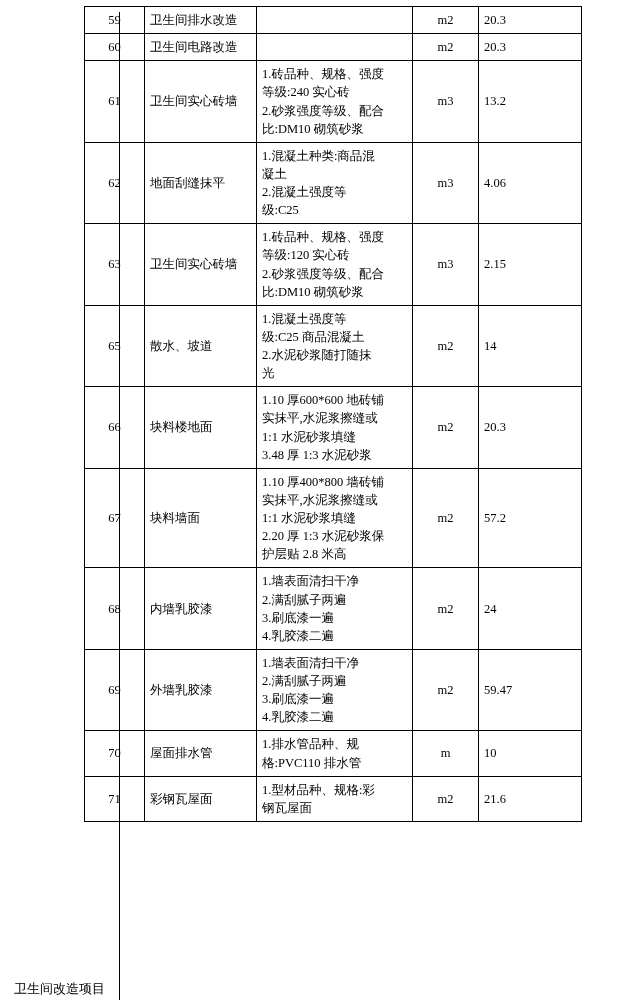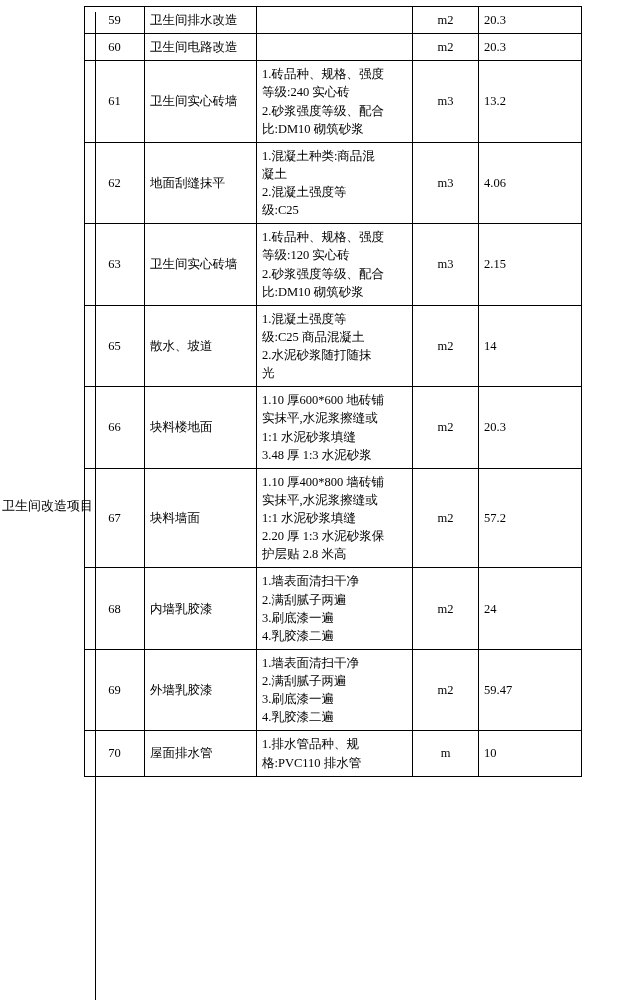--- a/index.html
+++ b/index.html
@@ -47,25 +47,25 @@
   td.unit { text-align: center; font-family: "Liberation Serif", serif; }
   td.qty  { text-align: left; }
 
   td.desc .line { display: block; white-space: nowrap; }
 
   
   .category-cell {
     position: absolute;
     left: 0px;
     top: 6px;
-    width: 96px;
+    width: 120px;
     border-right: 1px solid #000000;
     box-sizing: border-box;
     display: flex;
-    align-items: center;
+    align-items: flex-end;
     justify-content: center;
     text-align: center;
     font-size: 13px;
     line-height: 1.6;
     height: 988px;
   }
   .category-cell .inner {
     width: 92px;
   }
   .tiny-mark {
@@ -208,17 +208,27 @@
         <tr>
           <td class="no">70</td>
           <td class="name">屋面排水管</td>
           <td class="desc">
             <span class="line">1.排水管品种、规</span>
             <span class="line">格:PVC110 排水管</span>
           </td>
           <td class="unit">m</td>
           <td class="qty">10</td>
         </tr>
+        <tr>
+          <td class="no">71</td>
+          <td class="name">彩钢瓦屋面</td>
+          <td class="desc">
+            <span class="line">1.型材品种、规格:彩</span>
+            <span class="line">钢瓦屋面</span>
+          </td>
+          <td class="unit">m2</td>
+          <td class="qty">21.6</td>
+        </tr>
       </tbody>
   </table>
 
   <div class="tiny-mark"></div>
 </div>
 
 </body></html>

